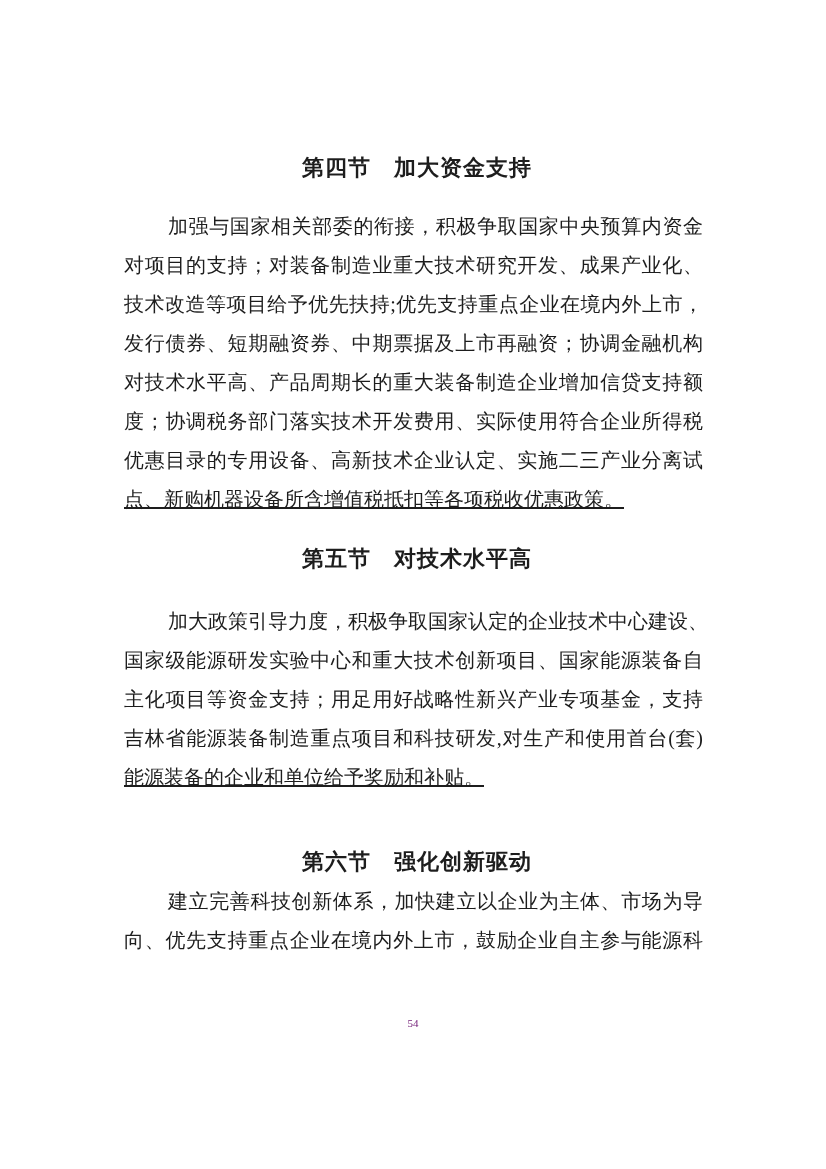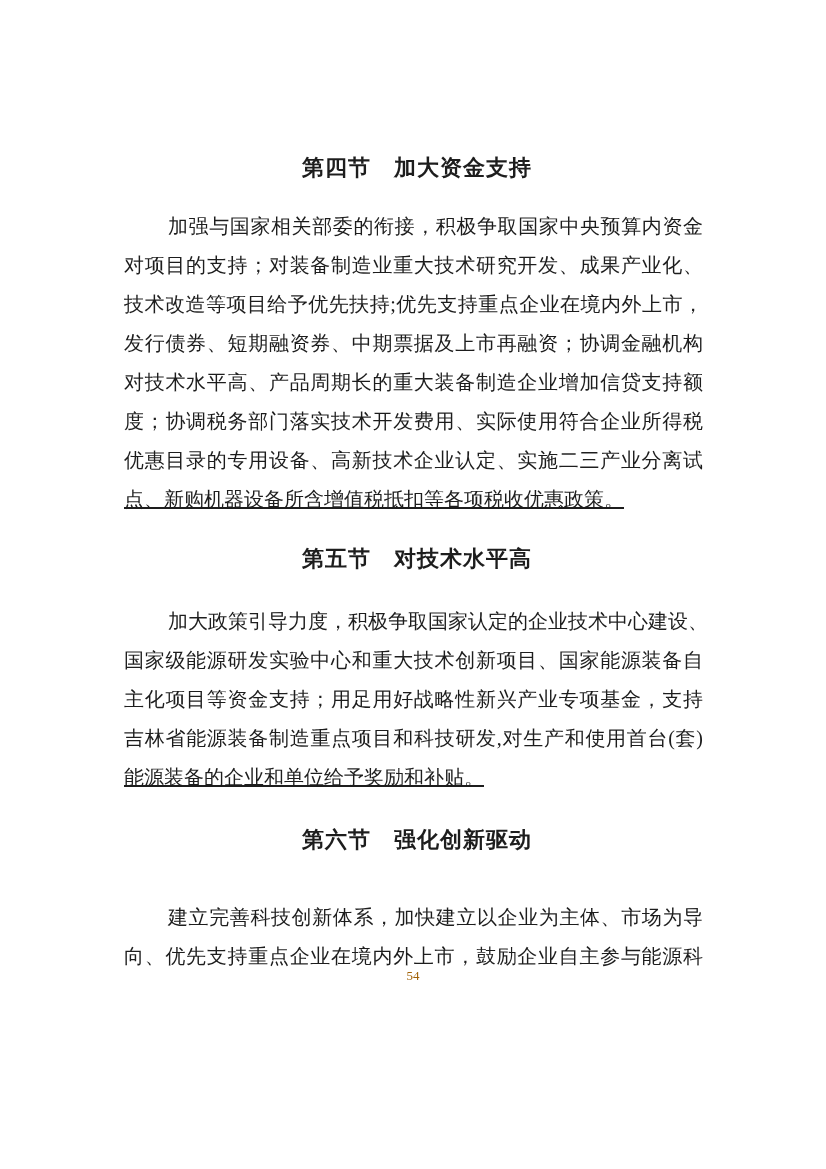--- a/index.html
+++ b/index.html
@@ -46,31 +46,31 @@
     text-indent: 44px;
   }
   .line.last {
     text-align-last: left;
     text-decoration: underline;
   }
   #heading-1 { top: 153px; }
   #para-1    { top: 207px; }
   #heading-2 { top: 544px; }
   #para-2    { top: 602px; }
-  #heading-3 { top: 825px; }
-  #para-3    { top: 882px; margin-top: 16px; }
+  #heading-3 { top: 847px; }
+  #para-3    { top: 882px; }
   .page-number {
     position: absolute;
-    top: 968px;
+    top: 1015px;
     left: 0;
     right: 0;
     text-align: center;
-    font-size: 13px;
+    font-size: 11px;
     line-height: 16px;
-    color: #a16207;
+    color: #701a75;
   }
 </style>
 </head>
 <body>
 
 <div class="doc">
 
   <div class="section-heading" id="heading-1">第四节　加大资金支持</div>
 
   <div class="paragraph" id="para-1">

